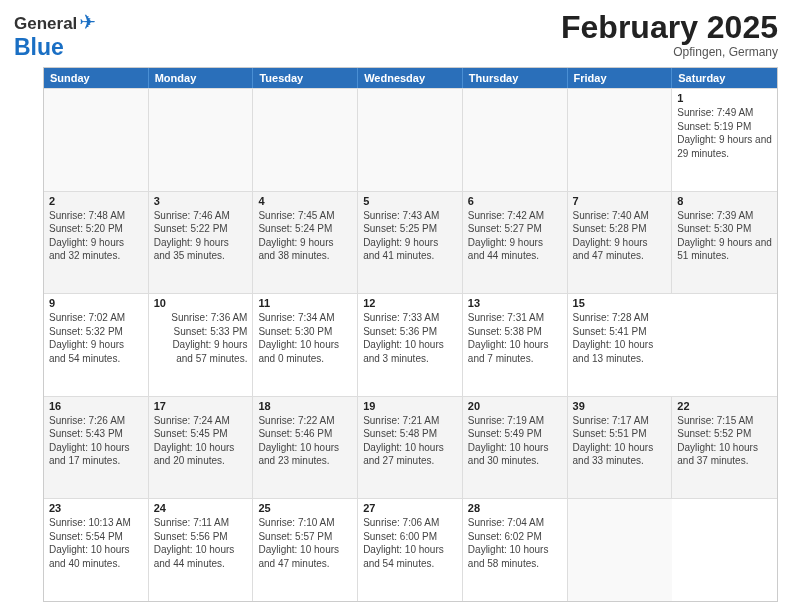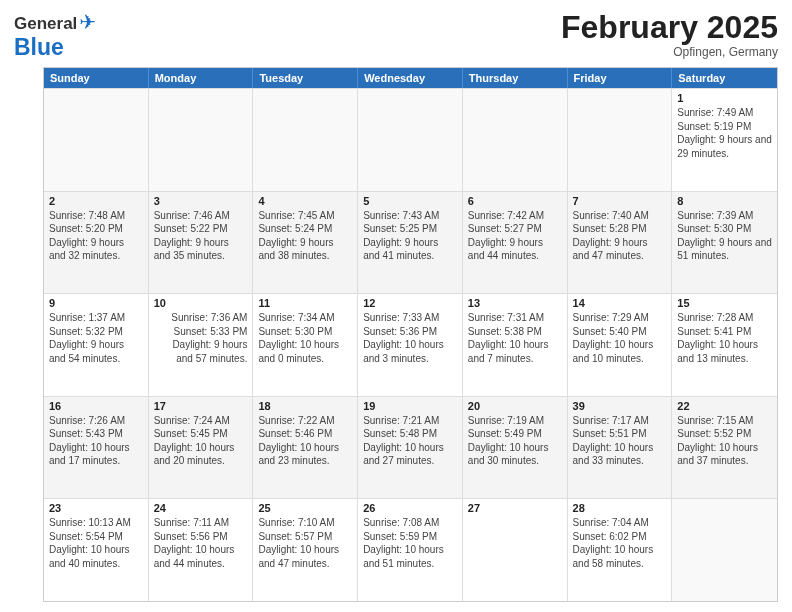--- a/index.html
+++ b/index.html
@@ -189,21 +189,21 @@
           <div class="cal-cell alt-row">
             <div class="day-num">8</div>
             <div class="day-info" style="white-space: pre-line;">Sunrise: 7:39 AM
 Sunset: 5:30 PM
 Daylight: 9 hours and 51 minutes.</div>
           </div>
         </div>
         <div class="cal-row">
           <div class="cal-cell">
             <div class="day-num">9</div>
-            <div class="day-info" style="white-space: pre-line;">Sunrise: 1:37 AM
+            <div class="day-info" style="white-space: pre-line;">Sunrise: 7:02 AM
 Sunset: 5:32 PM
 Daylight: 9 hours and 54 minutes.</div>
           </div>
           <div class="cal-cell">
             <div class="day-num">10</div>
             <div class="day-info" style="white-space: pre-line; text-align: right;">Sunrise: 7:36 AM
 Sunset: 5:33 PM
 Daylight: 9 hours and 57 minutes.</div>
           </div>
           <div class="cal-cell">
@@ -218,26 +218,20 @@
 Sunset: 5:36 PM
 Daylight: 10 hours and 3 minutes.</div>
           </div>
           <div class="cal-cell">
             <div class="day-num">13</div>
             <div class="day-info" style="white-space: pre-line;">Sunrise: 7:31 AM
 Sunset: 5:38 PM
 Daylight: 10 hours and 7 minutes.</div>
           </div>
           <div class="cal-cell">
-            <div class="day-num">14</div>
-            <div class="day-info" style="white-space: pre-line;">Sunrise: 7:29 AM
-Sunset: 5:40 PM
-Daylight: 10 hours and 10 minutes.</div>
-          </div>
-          <div class="cal-cell">
             <div class="day-num">15</div>
             <div class="day-info" style="white-space: pre-line;">Sunrise: 7:28 AM
 Sunset: 5:41 PM
 Daylight: 10 hours and 13 minutes.</div>
           </div>
         </div>
         <div class="cal-row">
           <div class="cal-cell alt-row">
             <div class="day-num">16</div>
             <div class="day-info" style="white-space: pre-line;">Sunrise: 7:26 AM
@@ -294,27 +288,24 @@
 Sunset: 5:56 PM
 Daylight: 10 hours and 44 minutes.</div>
           </div>
           <div class="cal-cell">
             <div class="day-num">25</div>
             <div class="day-info" style="white-space: pre-line;">Sunrise: 7:10 AM
 Sunset: 5:57 PM
 Daylight: 10 hours and 47 minutes.</div>
           </div>
           <div class="cal-cell">
-            <div class="day-num">26</div>
-            <div class="day-info" style="white-space: pre-line;">Sunrise: 7:08 AM
-Sunset: 5:59 PM
-Daylight: 10 hours and 51 minutes.</div>
-          </div>
-          <div class="cal-cell">
             <div class="day-num">27</div>
+            <div class="day-info" style="white-space: pre-line;">Sunrise: 7:06 AM
+Sunset: 6:00 PM
+Daylight: 10 hours and 54 minutes.</div>
           </div>
           <div class="cal-cell">
             <div class="day-num">28</div>
             <div class="day-info" style="white-space: pre-line;">Sunrise: 7:04 AM
 Sunset: 6:02 PM
 Daylight: 10 hours and 58 minutes.</div>
           </div>
           <div class="cal-cell empty"></div>
         </div>
       </div>

